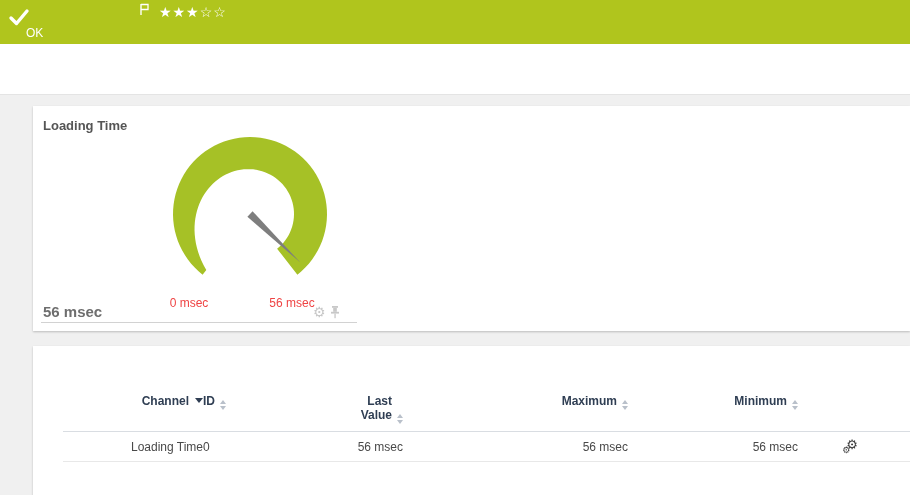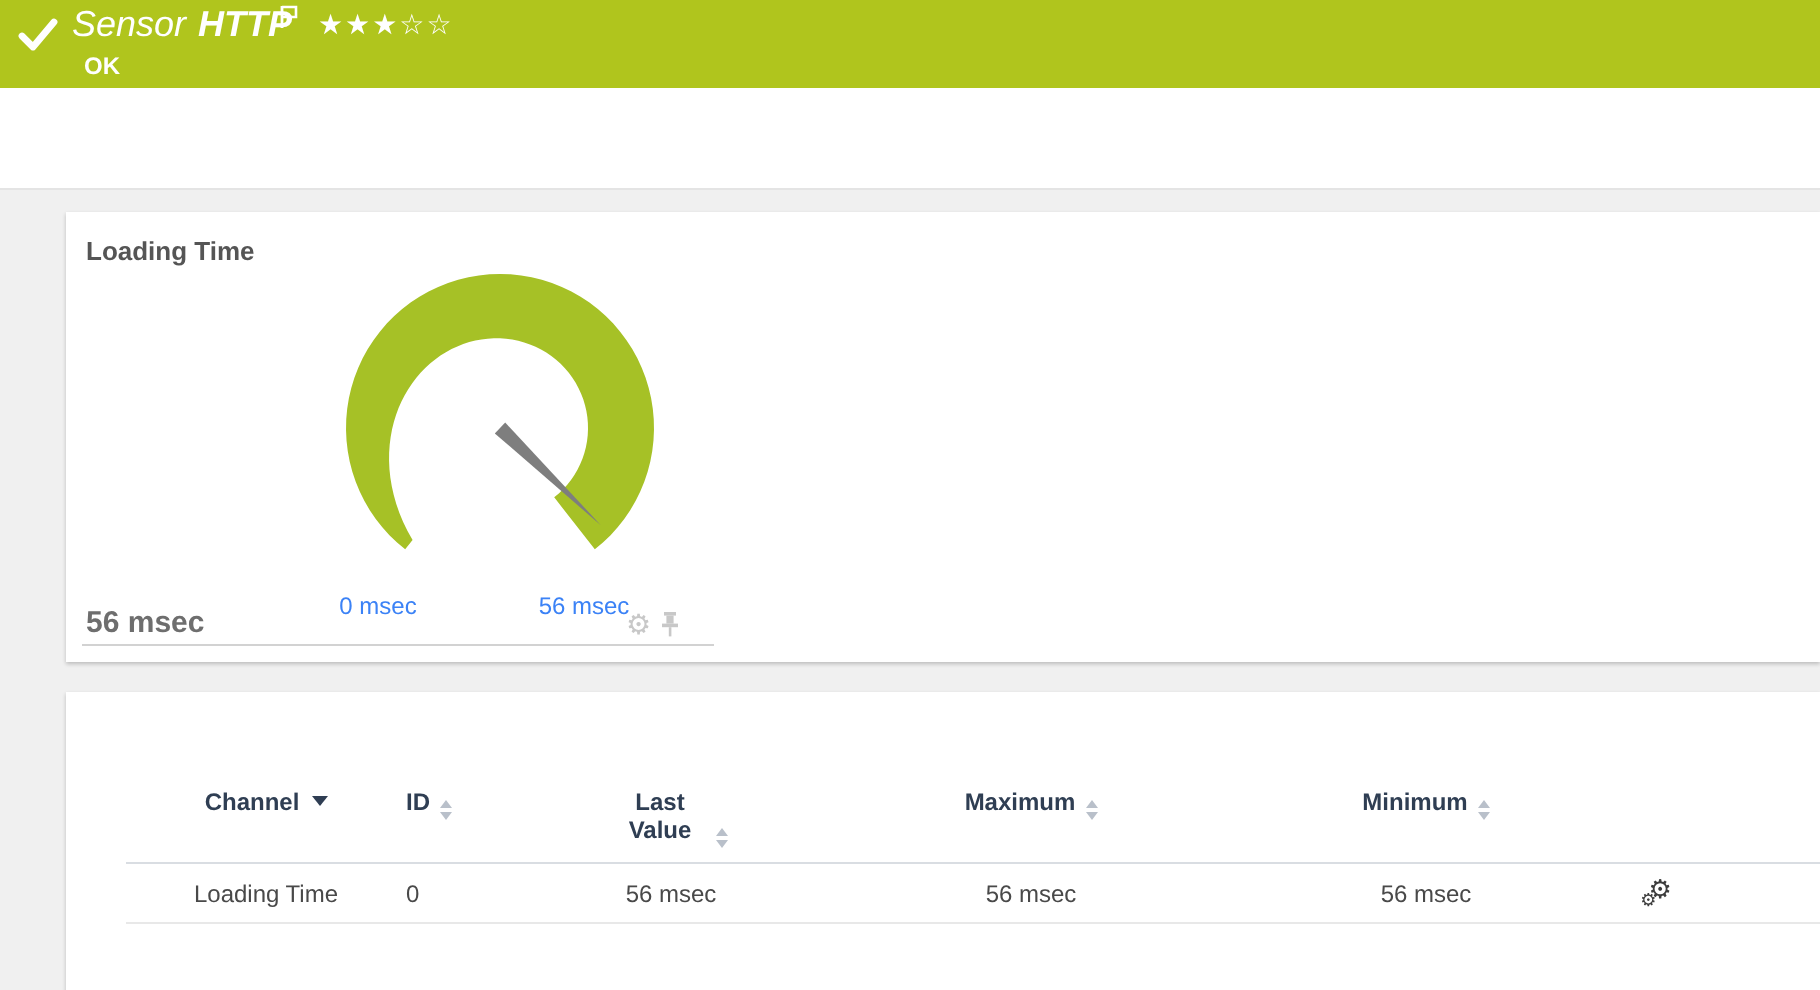--- a/index.html
+++ b/index.html
@@ -10,76 +10,73 @@
     -webkit-font-smoothing:antialiased;
   }
   
   .topbar{height:44px;background:var(--status-green,#b0c51d);position:relative;color:#fff;}
   .topbar .check{position:absolute;left:8px;top:7px;}
   .topbar .title{position:absolute;left:36px;top:2px;font-size:18px;font-style:italic;white-space:nowrap;}
   .topbar .title .t1{font-weight:400;}
   .topbar .title .t2{font-weight:700;margin-left:6px;}
   .topbar .flag{position:absolute;left:139px;top:2px;}
   .topbar .stars{position:absolute;left:159px;top:4px;font-size:14px;letter-spacing:1px;cursor:pointer;}
-  .topbar .ok{position:absolute;left:42px;top:26px;font-size:12px;font-weight:700;}
+  .topbar .ok{position:absolute;left:26px;top:26px;font-size:12px;font-weight:400;}
   
   .tabband{height:50px;background:#fff;position:relative;border-bottom:1px solid #e4e4e4;}
   .tab{position:absolute;top:71px;height:18px;display:flex;align-items:center;gap:7px;
        font-size:13px;color:#3e3e3e;cursor:pointer;white-space:nowrap;}
   .tab .lbl{color:#3e3e3e;}
   .tab.active .lbl{font-weight:700;color:#262626;}
   .tab .num{font-weight:700;color:#303030;}
   .tab .days{color:#666;margin-left:2px;}
   .tab-underline{position:absolute;left:33px;top:89px;width:122px;height:3px;background:var(--accent,#1b9ad8);}
   .gear-glyph{font-style:normal;line-height:1;}
   
   .content{padding:11px 0 0 33px;}
   .card{background:#fff;box-shadow:0 1px 2px rgba(0,0,0,.22);position:relative;width:877px;}
   .card1{height:225px;}
   .card2{margin-top:15px;height:150px;overflow:hidden;}
   .gauge-title{position:absolute;left:10px;top:12px;font-size:13px;font-weight:700;color:#555;}
   .gauge-svg{position:absolute;left:107px;top:2px;}
-  .gauge-minlab,.gauge-maxlab{position:absolute;top:190px;width:80px;text-align:center;font-size:12px;color:#3b82f6;}
+  .gauge-minlab,.gauge-maxlab{position:absolute;top:190px;width:80px;text-align:center;font-size:12px;color:#ef4444;}
   .gauge-minlab{left:116px;}
   .gauge-maxlab{left:219px;}
   .gauge-value{position:absolute;left:10px;top:197px;font-size:15px;font-weight:700;color:#6e6e6e;}
   .gauge-foot-icons{position:absolute;left:280px;top:199px;display:flex;align-items:flex-start;gap:3px;}
   .gauge-foot-icons .gear-glyph{font-size:14px;color:#c8c8c8;cursor:pointer;}
   .gauge-rule{position:absolute;left:8px;top:216px;width:316px;border-top:1px solid #d2d2d2;}
   
   table.channels{border-collapse:collapse;margin:36px 0 0 30px;width:847px;table-layout:fixed;}
   table.channels th{font-size:12px;font-weight:700;color:#2f3e53;vertical-align:top;
     padding:12px 0 7px 0;border-bottom:1px solid #d9dde2;}
   table.channels td{font-size:12px;color:#494949;vertical-align:middle;border-bottom:1px solid #e8e8e8;padding:0;}
   tr.row1 td{height:37px;}
   tr.row2 td{height:29px;}
-  .al{text-align:center;} .ar{text-align:left;} .ac{text-align:center;}
+  .al{text-align:right;} .ar{text-align:left;} .ac{text-align:right;}
   .th-wrap{display:inline-block;width:46px;}
   .sort{display:inline-flex;flex-direction:column;margin-left:5px;vertical-align:1px;}
   .sort i{display:block;width:0;height:0;border-left:3.5px solid transparent;border-right:3.5px solid transparent;}
   .sort .up{border-bottom:4px solid #b9c0ca;margin-bottom:2px;}
   .sort .down{border-top:4px solid #b9c0ca;}
   .caret{display:inline-block;width:0;height:0;border-left:4px solid transparent;border-right:4px solid transparent;
     border-top:5px solid #2f3e53;margin-left:6px;vertical-align:2px;}
   .gearpair{display:inline-block;white-space:nowrap;cursor:pointer;color:#3d3d3d;}
   .gearpair .small{font-size:9px;vertical-align:-2px;}
   .gearpair .big{font-size:13px;margin-left:-4px;vertical-align:2px;}
 </style>
 </head>
 <body>
 
 <div class="topbar">
   <span class="check">
     <svg width="22" height="20">
         <polyline points="3,11 8.5,16.5 19,4" fill="none" stroke="#fff" stroke-width="3.4" stroke-linecap="round" stroke-linejoin="round"></polyline>
       </svg>
   </span>
-  <div class="title">
-    <span class="t1">Sensor</span><span class="t2">HTTP</span>
-  </div>
   <span class="flag">
     <svg width="11" height="13">
         <path d="M2 1.5 H9 V6.5 H2" fill="none" stroke="#fff" stroke-width="1.3"></path>
         <line x1="2" y1="1" x2="2" y2="12" stroke="#fff" stroke-width="1.4"></line>
       </svg>
   </span>
   <span class="stars">★★★☆☆</span>
   <span class="ok">OK</span>
 </div>
 

